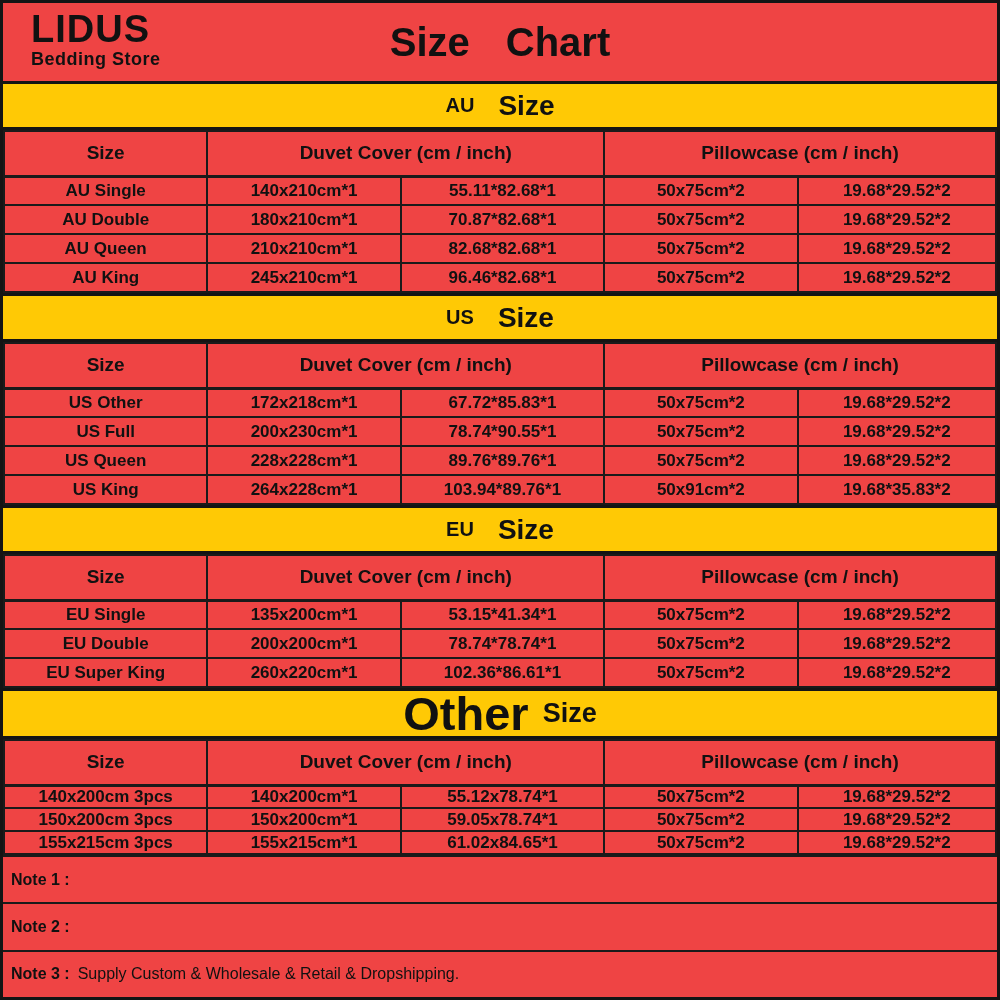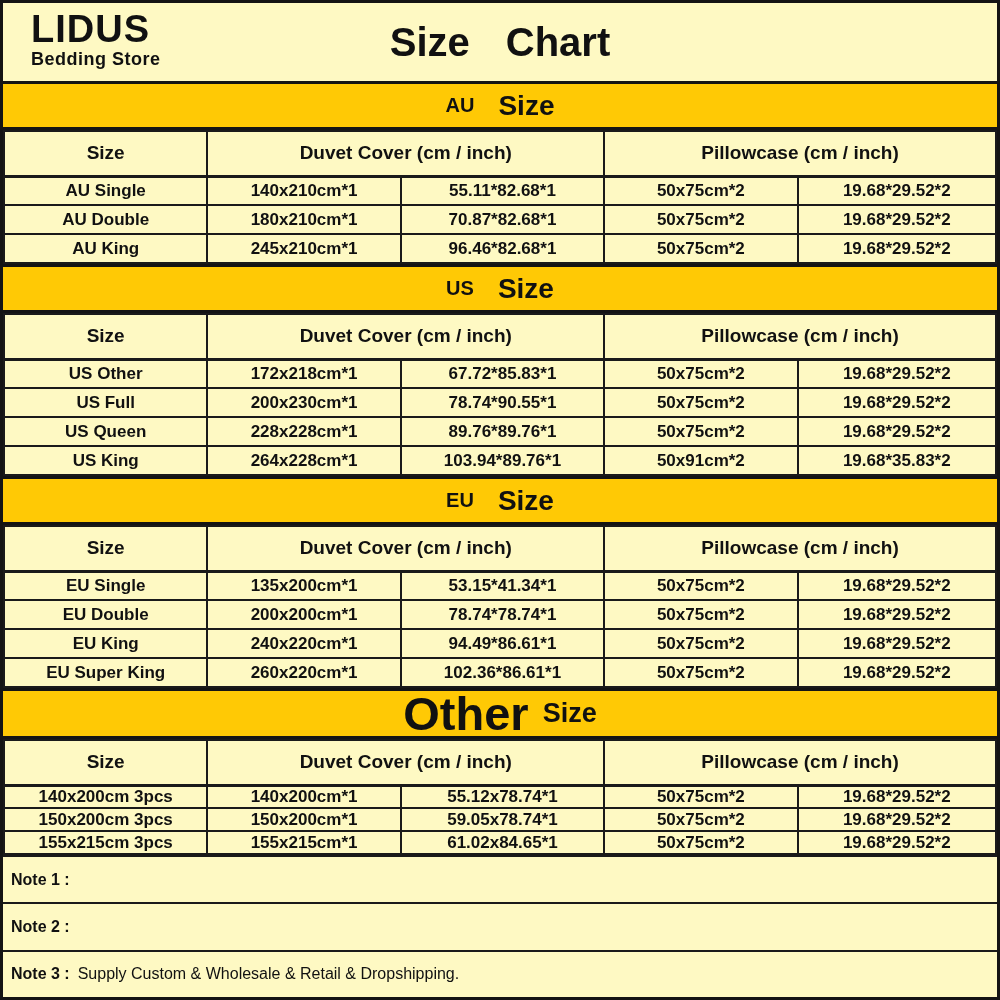--- a/index.html
+++ b/index.html
@@ -1,20 +1,20 @@
 <!DOCTYPE html>
 <html><head>
 <meta charset="utf-8">
 <style>
   * { box-sizing: border-box; }
   html, body { margin: 0; padding: 0; background: #ffffff; }
   .page {
     width: 1000px; height: 1000px;
     border: 3px solid #141414;
-    background: #fef9c3;
+    background: #ef4444;
     font-family: "Liberation Sans", sans-serif;
     color: #111111;
     display: flex; flex-direction: column;
     overflow: hidden;
   }
 
   
   .top-header {
     position: relative;
     height: 78px;
@@ -125,20 +125,27 @@
           <td>19.68*29.52*2</td>
         </tr>
         <tr>
           <td>AU Double</td>
           <td>180x210cm*1</td>
           <td>70.87*82.68*1</td>
           <td>50x75cm*2</td>
           <td>19.68*29.52*2</td>
         </tr>
         <tr>
+          <td>AU Queen</td>
+          <td>210x210cm*1</td>
+          <td>82.68*82.68*1</td>
+          <td>50x75cm*2</td>
+          <td>19.68*29.52*2</td>
+        </tr>
+        <tr>
           <td>AU King</td>
           <td>245x210cm*1</td>
           <td>96.46*82.68*1</td>
           <td>50x75cm*2</td>
           <td>19.68*29.52*2</td>
         </tr>
       </tbody>
     </table>
   </div>
 
@@ -224,27 +231,20 @@
           <td>19.68*29.52*2</td>
         </tr>
         <tr>
           <td>EU Double</td>
           <td>200x200cm*1</td>
           <td>78.74*78.74*1</td>
           <td>50x75cm*2</td>
           <td>19.68*29.52*2</td>
         </tr>
         <tr>
-          <td>EU King</td>
-          <td>240x220cm*1</td>
-          <td>94.49*86.61*1</td>
-          <td>50x75cm*2</td>
-          <td>19.68*29.52*2</td>
-        </tr>
-        <tr>
           <td>EU Super King</td>
           <td>260x220cm*1</td>
           <td>102.36*86.61*1</td>
           <td>50x75cm*2</td>
           <td>19.68*29.52*2</td>
         </tr>
       </tbody>
     </table>
   </div>
 

